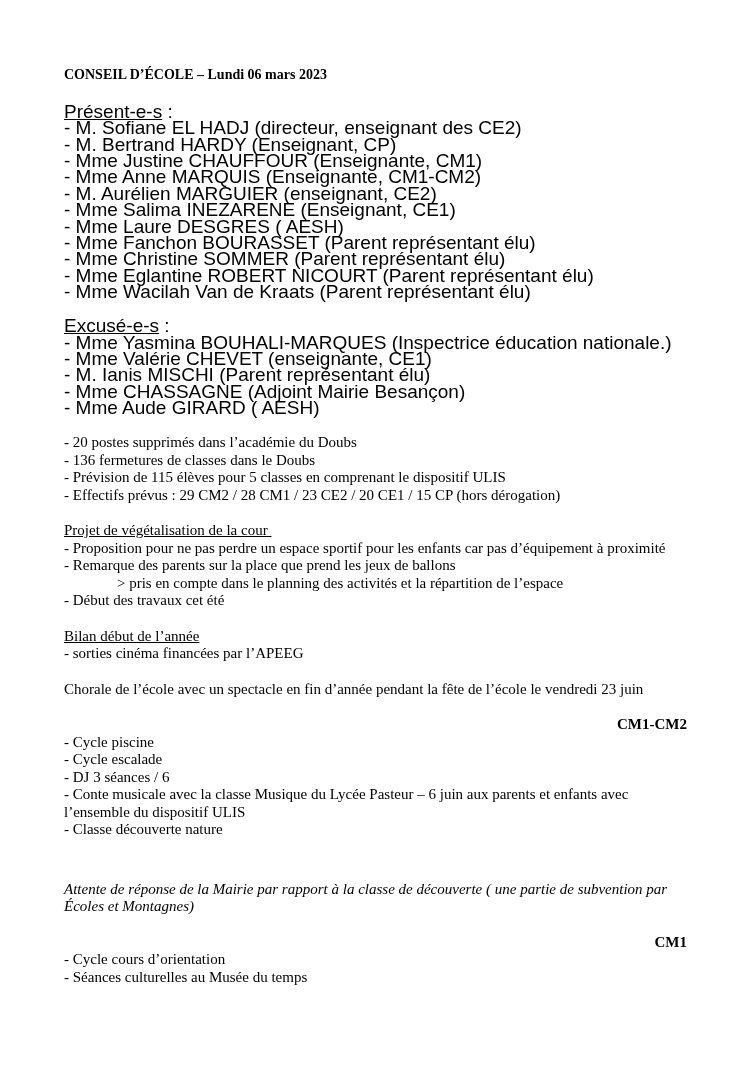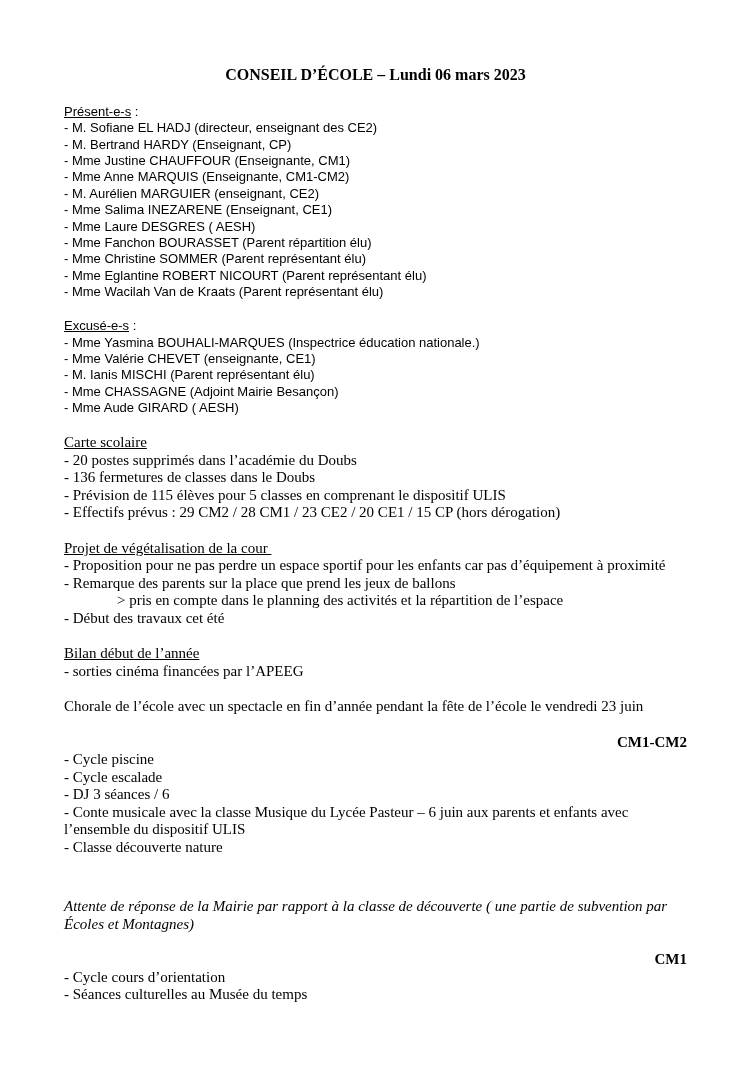--- a/index.html
+++ b/index.html
@@ -9,32 +9,31 @@
     background: #ffffff;
     color: #000000;
     overflow: hidden;
   }
   .page {
     padding: 66px 0 0 64px;
     width: 623px;
   }
   .doc-title {
     font-family: "Liberation Serif", serif;
-    font-size: 16px;
+    font-size: 14px;
     font-weight: 700;
     line-height: 17px;
-    text-align: center;
     margin: 0;
     white-space: pre-wrap;
   }
   .doc-section { margin-top: 18px; }
   #sections > .doc-section:first-child { margin-top: 21px; }
   .doc-section.sans {
     font-family: "Liberation Sans", sans-serif;
-    font-size: 13px;
+    font-size: 19px;
     line-height: 16.36px;
   }
   .doc-section.serif {
     font-family: "Liberation Serif", serif;
     font-size: 15px;
     line-height: 17.5px;
   }
   .section-heading { white-space: pre-wrap; }
   .section-heading.bold { font-weight: 700; text-align: right; }
   .section-heading .hu { text-decoration: underline; }
@@ -53,35 +52,34 @@
   <div id="sections">
       <section class="doc-section sans">
         <div class="section-heading"><span class="hu">Présent-e-s</span><span> :</span></div>
         <p class="doc-line">- M. Sofiane EL HADJ (directeur, enseignant des CE2)</p>
         <p class="doc-line">- M. Bertrand HARDY (Enseignant, CP)</p>
         <p class="doc-line">- Mme Justine CHAUFFOUR (Enseignante, CM1)</p>
         <p class="doc-line">- Mme Anne MARQUIS (Enseignante, CM1-CM2)</p>
         <p class="doc-line">- M. Aurélien MARGUIER (enseignant, CE2)</p>
         <p class="doc-line">- Mme Salima INEZARENE (Enseignant, CE1)</p>
         <p class="doc-line">- Mme Laure DESGRES ( AESH)</p>
-        <p class="doc-line">- Mme Fanchon BOURASSET (Parent répartition élu)</p>
+        <p class="doc-line">- Mme Fanchon BOURASSET (Parent représentant élu)</p>
         <p class="doc-line">- Mme Christine SOMMER (Parent représentant élu)</p>
         <p class="doc-line">- Mme Eglantine ROBERT NICOURT (Parent représentant élu)</p>
         <p class="doc-line">- Mme Wacilah Van de Kraats (Parent représentant élu)</p>
       </section>
       <section class="doc-section sans">
         <div class="section-heading"><span class="hu">Excusé-e-s</span><span> :</span></div>
         <p class="doc-line">- Mme Yasmina BOUHALI-MARQUES (Inspectrice éducation nationale.)</p>
         <p class="doc-line">- Mme Valérie CHEVET (enseignante, CE1)</p>
         <p class="doc-line">- M. Ianis MISCHI (Parent représentant élu)</p>
         <p class="doc-line">- Mme CHASSAGNE (Adjoint Mairie Besançon)</p>
         <p class="doc-line">- Mme Aude GIRARD ( AESH)</p>
       </section>
       <section class="doc-section serif">
-        <div class="section-heading"><span class="hu">Carte scolaire</span></div>
         <p class="doc-line">- 20 postes supprimés dans l’académie du Doubs</p>
         <p class="doc-line">- 136 fermetures de classes dans le Doubs</p>
         <p class="doc-line">- Prévision de 115 élèves pour 5 classes en comprenant le dispositif ULIS</p>
         <p class="doc-line">- Effectifs prévus : 29 CM2 / 28 CM1 / 23 CE2 / 20 CE1 / 15 CP (hors dérogation)</p>
       </section>
       <section class="doc-section serif">
         <div class="section-heading"><span class="hu">Projet de végétalisation de la cour </span></div>
         <p class="doc-line">- Proposition pour ne pas perdre un espace sportif pour les enfants car pas d’équipement à proximité</p>
         <p class="doc-line">- Remarque des parents sur la place que prend les jeux de ballons</p>
         <p class="doc-line indent">&gt; pris en compte dans le planning des activités et la répartition de l’espace</p>

